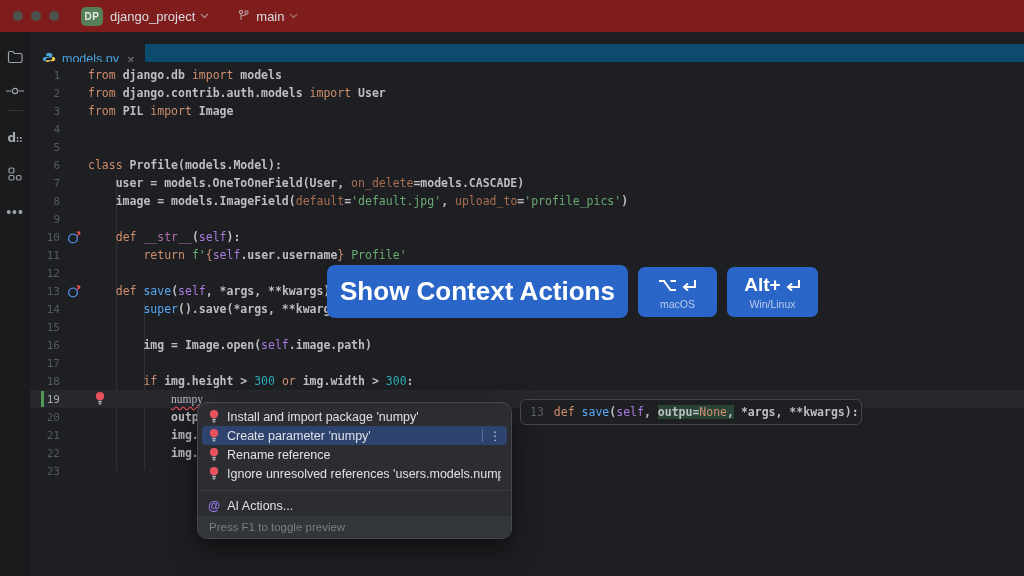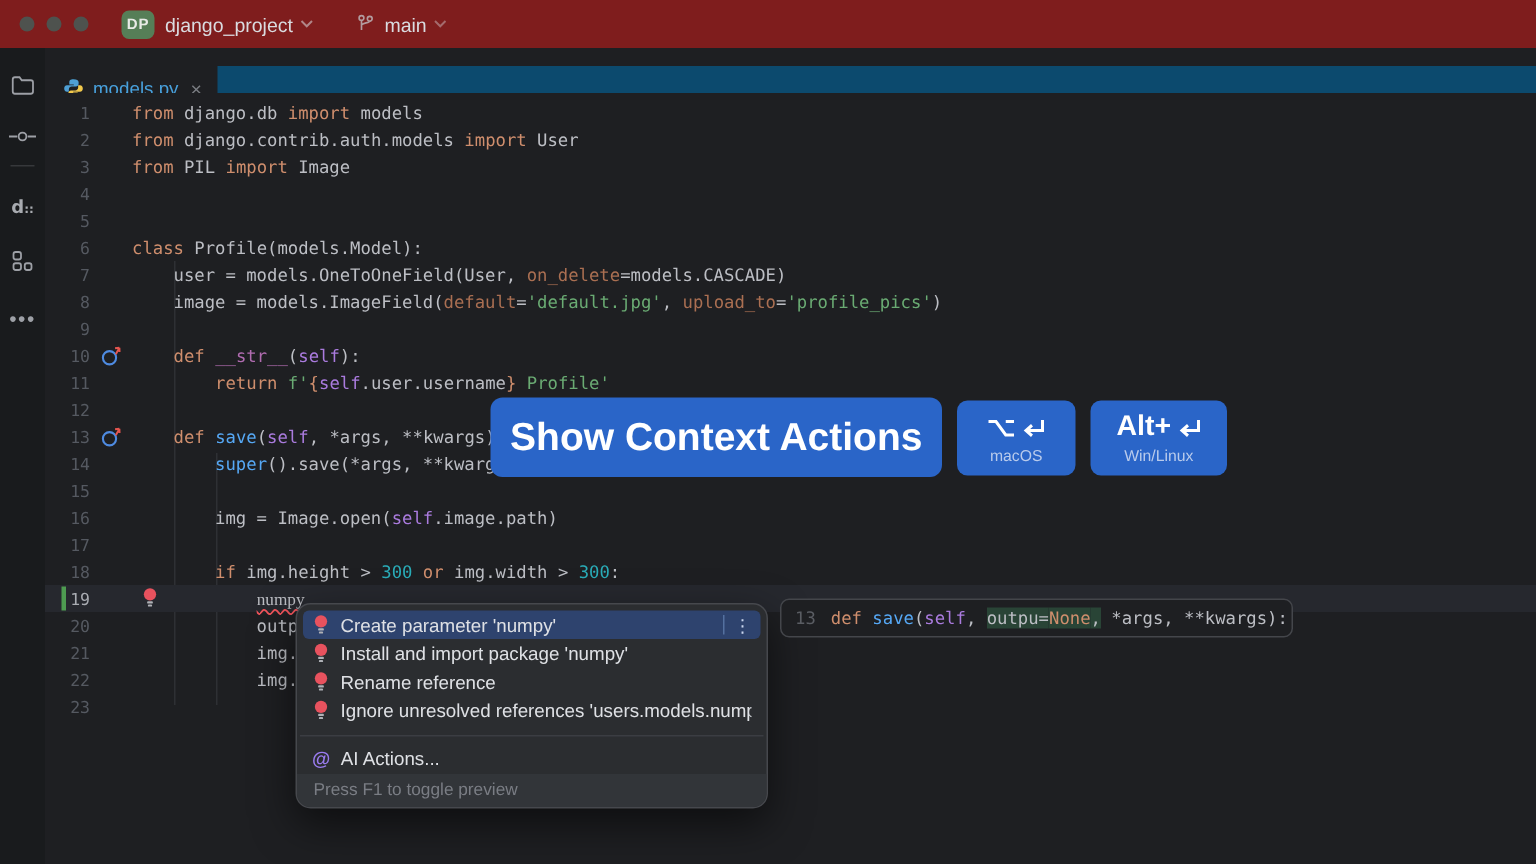--- a/index.html
+++ b/index.html
@@ -46,21 +46,21 @@
   .chg { position:absolute; left:11px; top:1px; width:3px; height:16px; background:#4E9B51; }
   .lnum { width:30px; text-align:right; color:#555961; flex:0 0 30px;
     font-family:"DejaVu Sans Mono", monospace; font-size:11px; }
   .current .lnum { color:#A9ACB2; }
   .gicon { width:28px; flex:0 0 28px; display:flex; justify-content:center; align-items:center; }
   pre.code { font-family:"DejaVu Sans Mono", monospace; font-size:11.5px;
     line-height:18px; white-space:pre; }
   .tok.kw { color:var(--kw); } .tok.str { color:var(--str); }
   .tok.num { color:var(--num); } .tok.fn { color:var(--fn); }
   .tok.self { color:var(--self); } .tok.magic { color:var(--magic); }
-  .tok.param { color:var(--param); } .tok.txt { color:var(--txt); }
+  .tok.param { color:var(--param); } .tok.txt { color:var(--txt);font-weight:bold; }
   .tok.err { color:var(--txt); text-decoration:underline wavy var(--err); text-underline-offset:3px;font-family:Liberation Serif, serif; }
   .bulb-float { position:absolute; left:64px; top:1px; }
   .iguide { position:absolute; width:1px; background:#2E3034; }
   
   .banner { position:absolute; left:327px; top:265px; width:301px; height:53px;
     background:var(--accent); border-radius:8px; display:flex; align-items:center;
     justify-content:center; color:#FFFFFF; font-size:26px; font-weight:bold; }
   .kbadge { position:absolute; top:267px; height:50px; background:var(--accent);
     border-radius:7px; display:flex; flex-direction:column; align-items:center;
     justify-content:center; color:#fff; padding:0 8px; }
@@ -334,43 +334,43 @@
       <svg width="16" height="13" viewBox="0 0 16 13">
           <path d="M14 1v7H4" stroke="#fff" stroke-width="2" fill="none"></path>
           <path d="M7 4.5L3 8l4 3.5" stroke="#fff" stroke-width="2" fill="none"></path>
         </svg>
     </span>
     <span class="klabel">Win/Linux</span>
   </div>
 
   <div class="popup">
     <div class="pu-items" id="pu-items">
+        <div class="pu-item">
+          <span class="bulb">
+            <svg width="12" height="15" viewBox="0 0 12 15">
+              <circle cx="6" cy="5.2" r="4.1" fill="#E8525E"></circle>
+              <rect x="4.1" y="9.8" width="3.8" height="1.6" rx=".6" fill="#AFB1B6"></rect>
+              <rect x="4.6" y="12" width="2.8" height="1.4" rx=".6" fill="#AFB1B6"></rect>
+            </svg>
+          </span>
+          <span class="lbl">Install and import package 'numpy'</span>
+        </div>
         <div class="pu-item sel">
           <span class="bulb">
             <svg width="12" height="15" viewBox="0 0 12 15">
               <circle cx="6" cy="5.2" r="4.1" fill="#E8525E"></circle>
               <rect x="4.1" y="9.8" width="3.8" height="1.6" rx=".6" fill="#AFB1B6"></rect>
               <rect x="4.6" y="12" width="2.8" height="1.4" rx=".6" fill="#AFB1B6"></rect>
             </svg>
           </span>
           <span class="lbl">Create parameter 'numpy'</span>
           <span class="pu-kebab-wrap">
             <span class="pu-div"></span>
             <span class="pu-kebab">⋮</span>
           </span>
-        </div>
-        <div class="pu-item">
-          <span class="bulb">
-            <svg width="12" height="15" viewBox="0 0 12 15">
-              <circle cx="6" cy="5.2" r="4.1" fill="#E8525E"></circle>
-              <rect x="4.1" y="9.8" width="3.8" height="1.6" rx=".6" fill="#AFB1B6"></rect>
-              <rect x="4.6" y="12" width="2.8" height="1.4" rx=".6" fill="#AFB1B6"></rect>
-            </svg>
-          </span>
-          <span class="lbl">Install and import package 'numpy'</span>
         </div>
         <div class="pu-item">
           <span class="bulb">
             <svg width="12" height="15" viewBox="0 0 12 15">
               <circle cx="6" cy="5.2" r="4.1" fill="#E8525E"></circle>
               <rect x="4.1" y="9.8" width="3.8" height="1.6" rx=".6" fill="#AFB1B6"></rect>
               <rect x="4.6" y="12" width="2.8" height="1.4" rx=".6" fill="#AFB1B6"></rect>
             </svg>
           </span>
           <span class="lbl">Rename reference</span>

